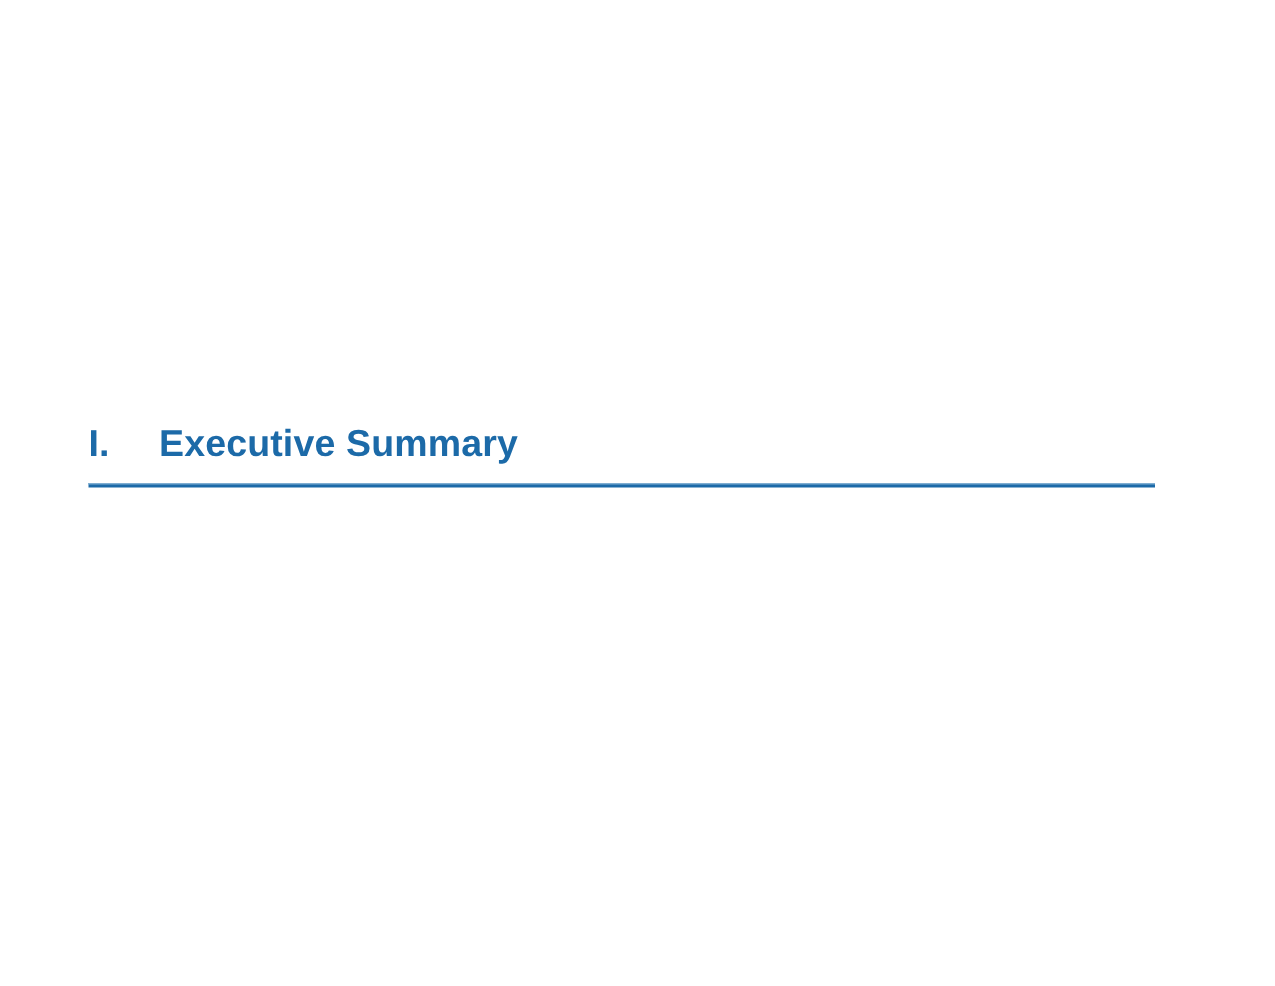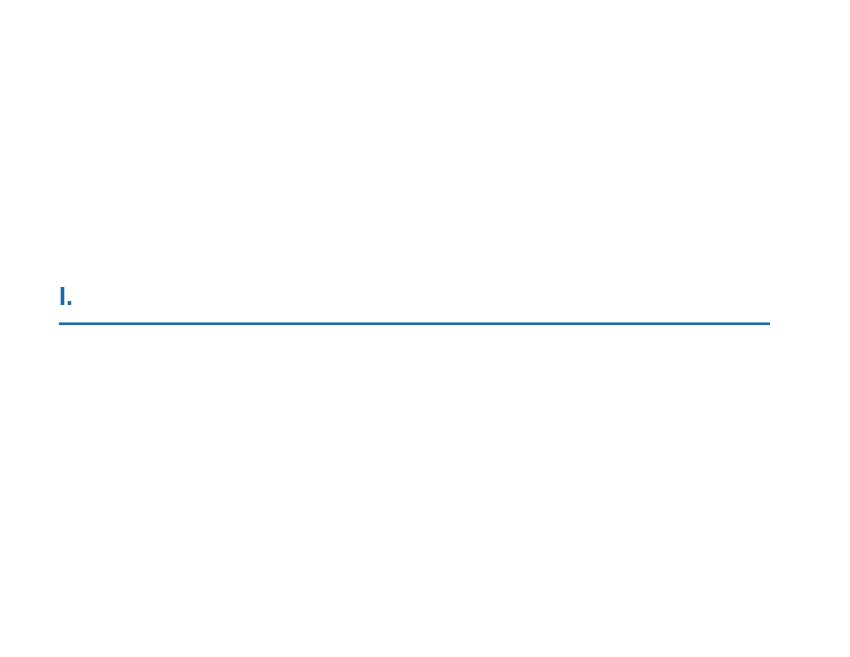--- a/index.html
+++ b/index.html
@@ -69,18 +69,19 @@
   }
 </style>
 </head>
 <body>
 
 <div class="slide">
 
   <div class="section-heading">
     <div class="heading-row">
       <span class="heading-numeral">I.</span>
+      <span class="heading-title">Executive Summary</span>
     </div>
   </div>
 
   <div class="heading-rule"></div>
 
 </div>
 
 </body></html>

